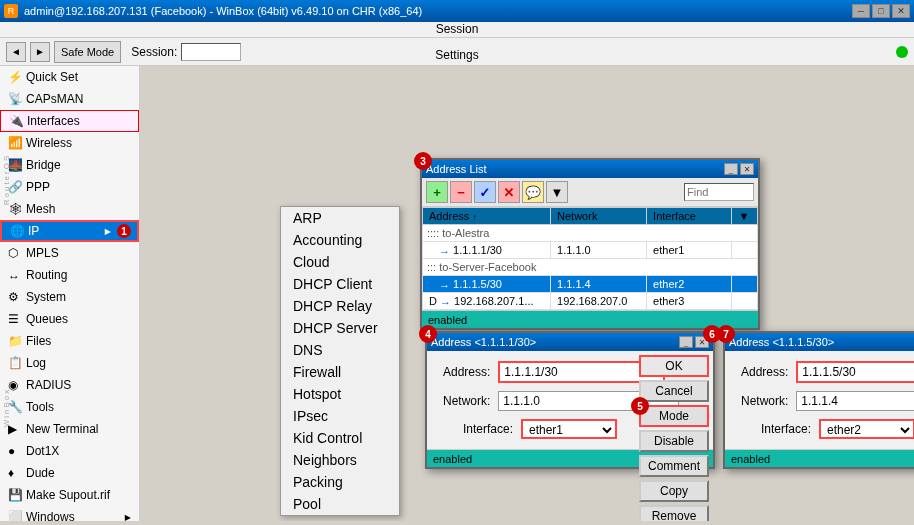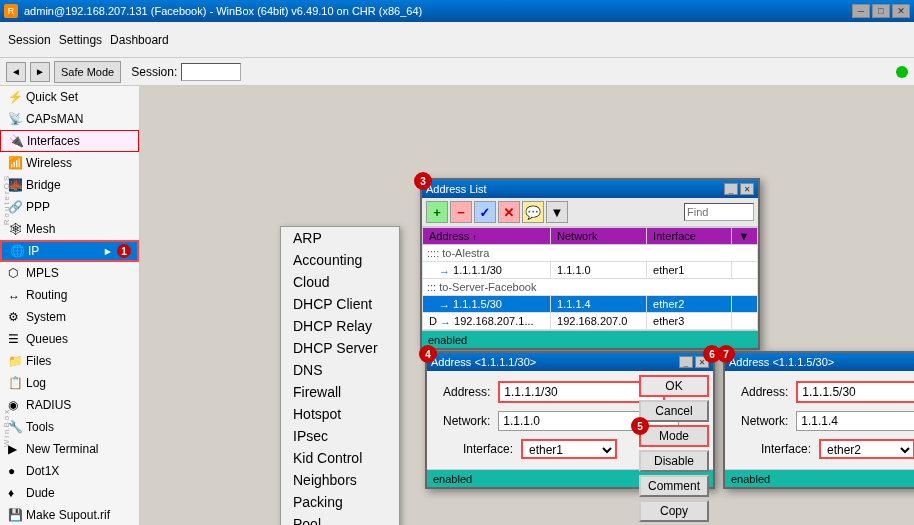--- a/index.html
+++ b/index.html
@@ -27,27 +27,28 @@
     .titlebar-icon { width: 14px; height: 14px; background: #ff8800; border-radius: 2px; font-size: 9px; display: flex; align-items: center; justify-content: center; }
     .titlebar-buttons { display: flex; gap: 2px; }
     .tb-btn {
       width: 18px; height: 14px; background: #aaa; border: 1px solid #888;
       font-size: 9px; display: flex; align-items: center; justify-content: center; cursor: pointer;
       color: #333;
     }
     
     .menubar {
       background: #f0f0f0;
-      height: 36px;
+      height: 16px;
       display: flex;
       align-items: center;
       padding: 0 4px;
       border-bottom: 1px solid #ccc;
-      gap: 0;
+      gap: 12px;
       font-size: 12px;
+      flex-direction: column;
     }
     .menubar-item { cursor: pointer; padding: 0 4px; }
     
     .toolbar {
       background: #f0f0f0;
       height: 28px;
       display: flex;
       align-items: center;
       padding: 0 6px;
       border-bottom: 1px solid #ccc;
@@ -169,21 +170,21 @@
       padding: 0 2px;
       font-size: 11px;
       background: white;
     }
     .addr-table {
       width: 100%;
       border-collapse: collapse;
       font-size: 11px;
     }
     .addr-table th {
-      background: #a21caf;
+      background: #0369a1;
       border: 1px solid #ccc;
       padding: 2px 6px;
       text-align: left;
       font-weight: normal;
     }
     .addr-table td {
       border: 1px solid #ddd;
       padding: 2px 6px;
     }
     .addr-table tr.row1 { background: #fff; }

